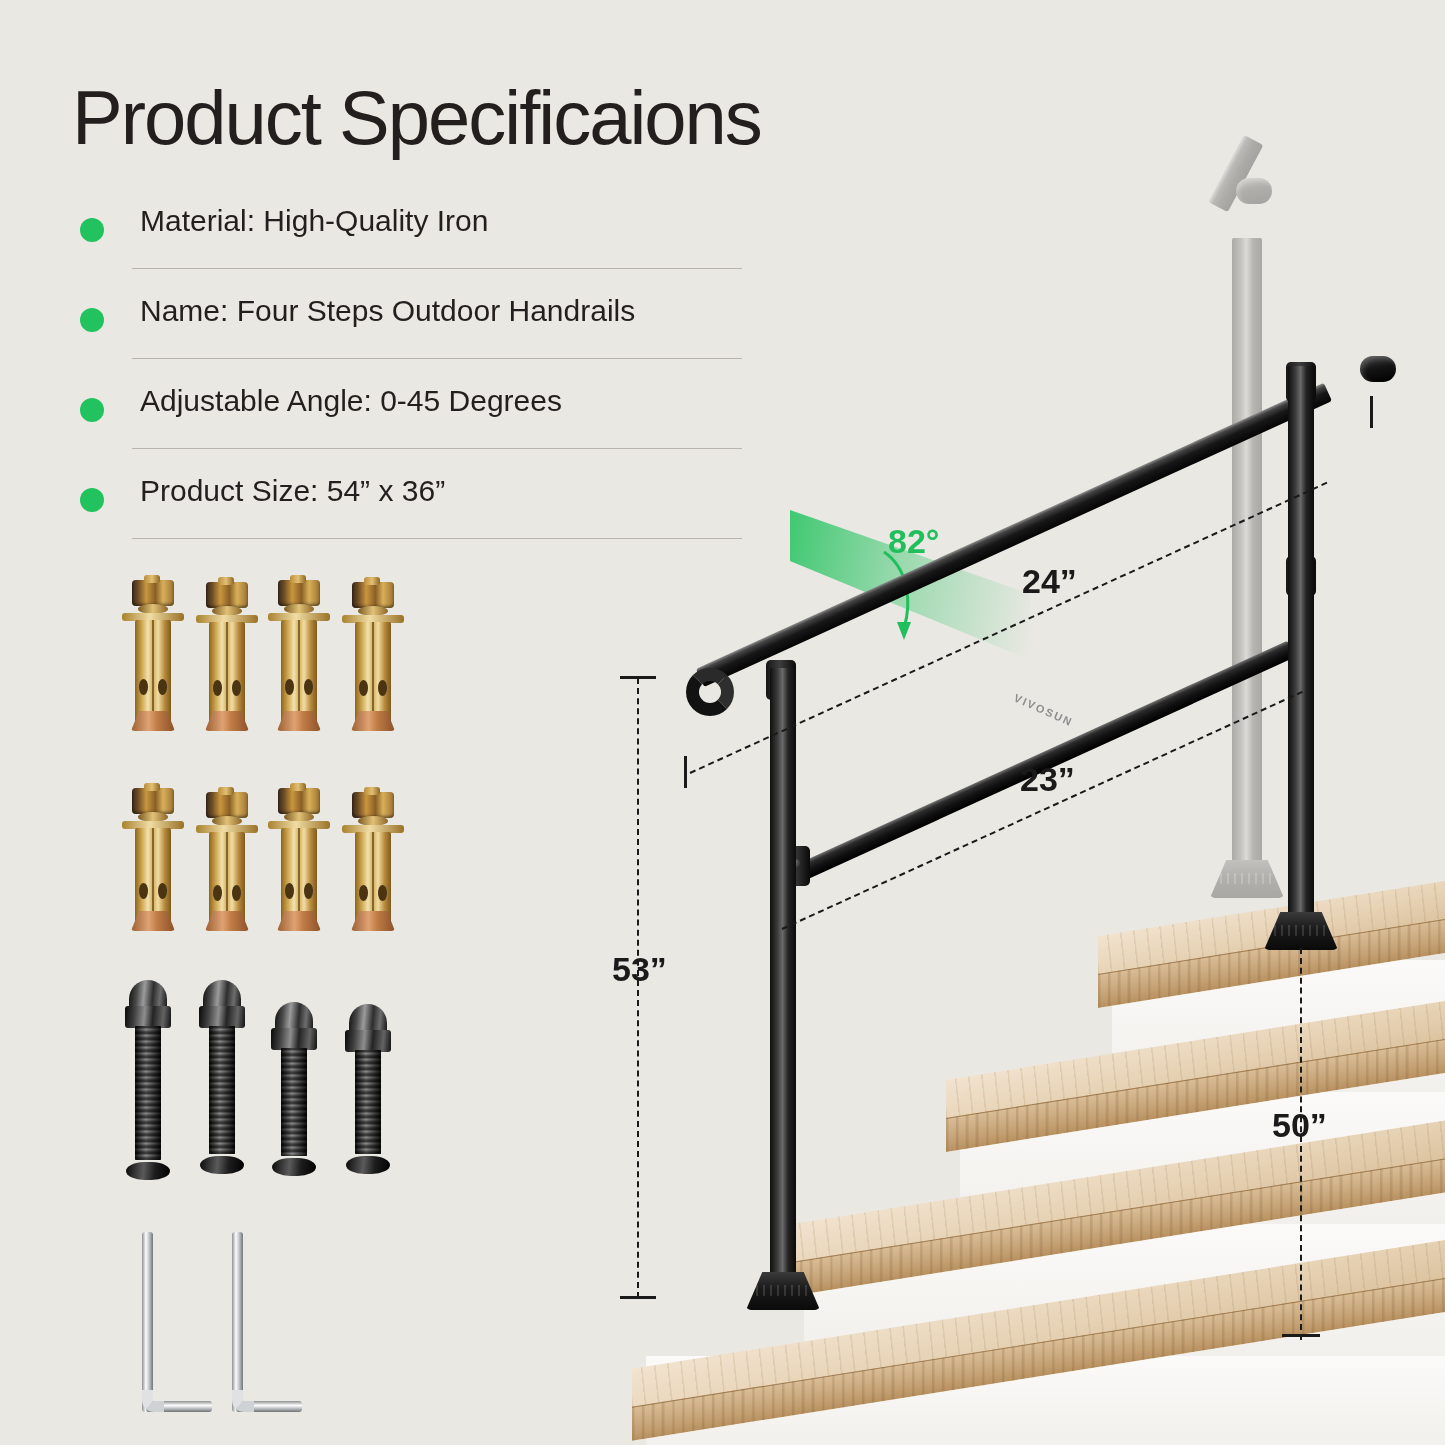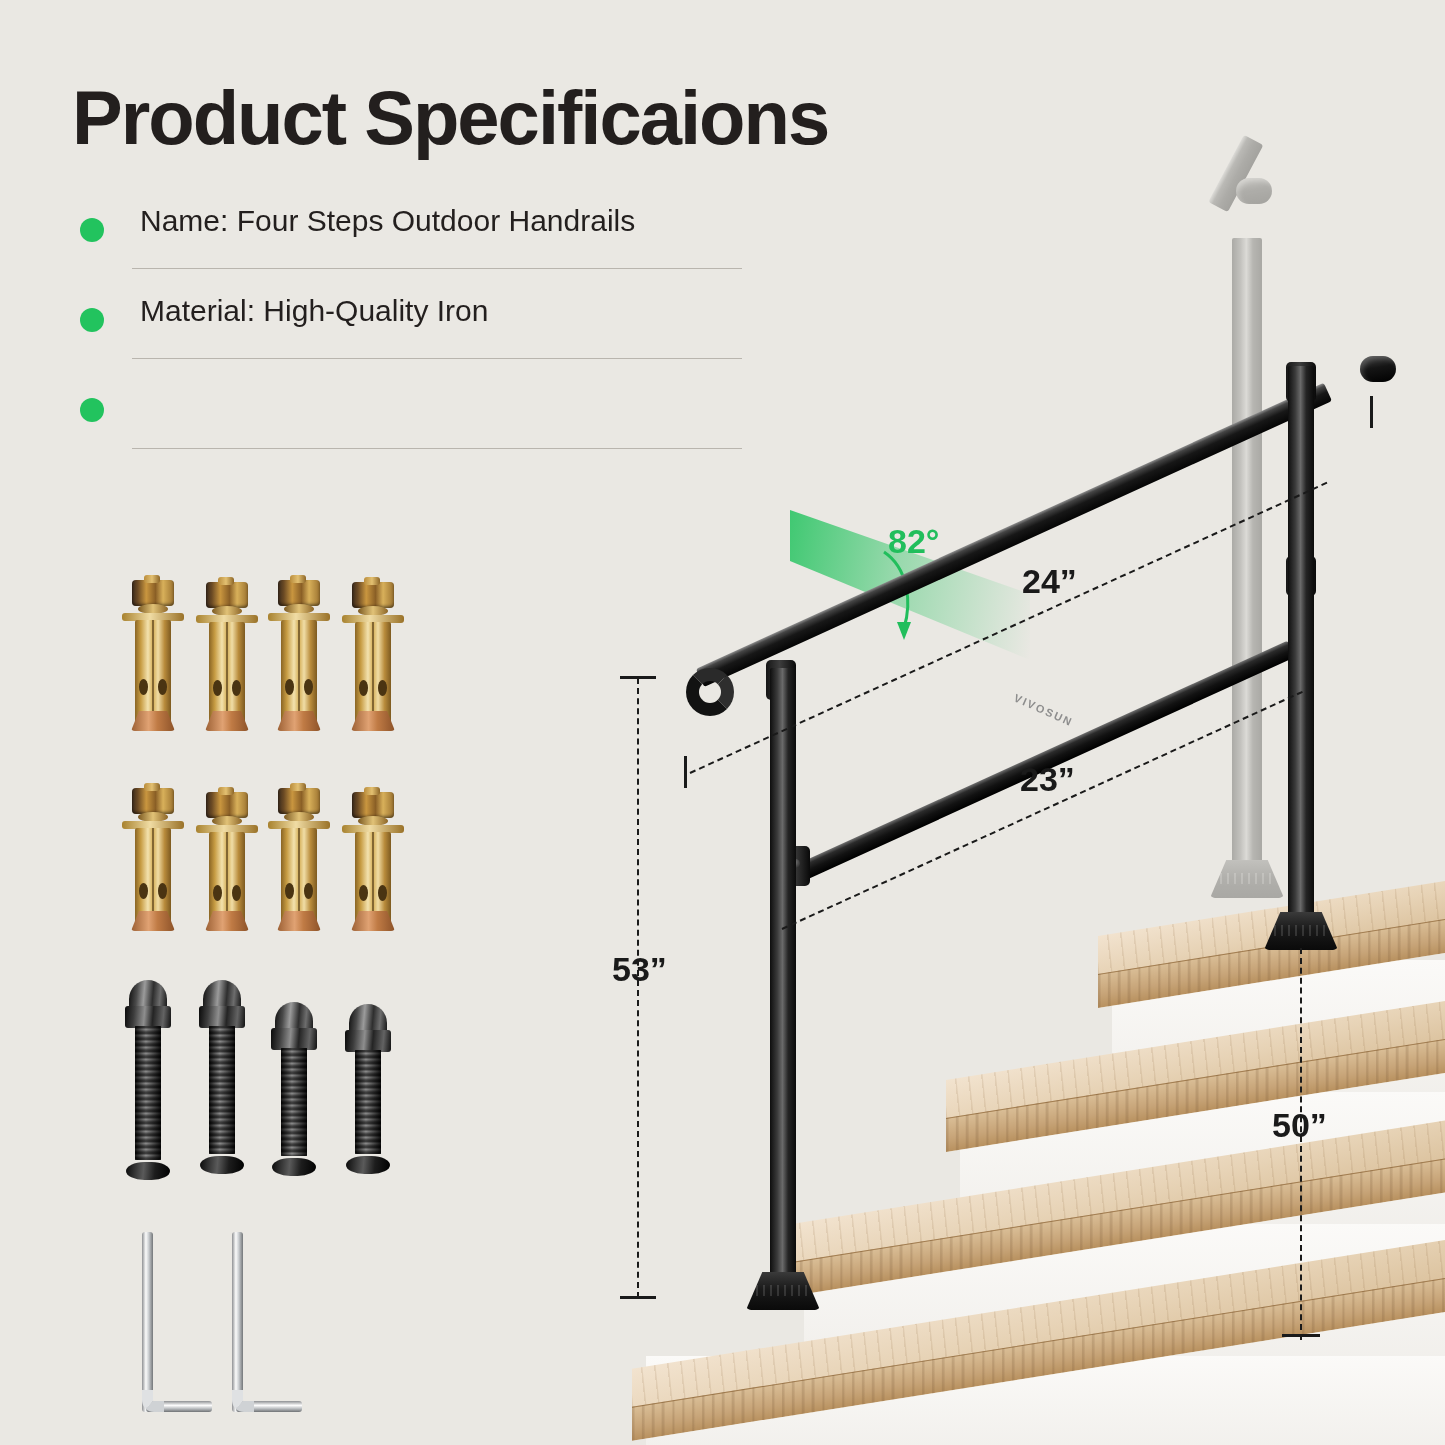--- a/index.html
+++ b/index.html
@@ -7,21 +7,21 @@
   body {
     background:#EAE8E3;
     font-family:"Liberation Sans", sans-serif;
     position:relative;
     overflow:hidden;
   }
 
   
   #page-title{
     position:absolute; left:72px; top:74px;
-    font-size:76px; font-weight:bold; letter-spacing:-2px;
+    font-size:76px; font-weight:normal; letter-spacing:-2px;
     color:#231F1E; white-space:nowrap;
   }
 
   .spec-list{ position:absolute; left:72px; top:196px; width:670px; }
   .spec-row{ position:relative; height:90px; }
   .spec-bullet{
     position:absolute; left:8px; top:22px;
     width:24px; height:24px; border-radius:50%;
     background:#22C35E;
   }
@@ -240,33 +240,39 @@
 </style>
 </head>
 <body>
 
 <h1 id="page-title">Product Specificaions</h1>
 
 <div class="spec-list">
 
   <div class="spec-row">
     <span class="spec-bullet"></span>
+    <span class="spec-text">Material: High-Quality Iron</span>
+    <span class="spec-rule"></span>
+  </div>
+
+  <div class="spec-row">
+    <span class="spec-bullet"></span>
     <span class="spec-text">Name: Four Steps Outdoor Handrails</span>
     <span class="spec-rule"></span>
   </div>
 
   <div class="spec-row">
     <span class="spec-bullet"></span>
-    <span class="spec-text">Material: High-Quality Iron</span>
+    <span class="spec-text">Adjustable Angle: 0-45 Degrees</span>
     <span class="spec-rule"></span>
   </div>
-
 
   <div class="spec-row">
     <span class="spec-bullet"></span>
+    <span class="spec-text">Product Size: 54” x 36”</span>
     <span class="spec-rule"></span>
   </div>
 
 </div>
 
 <div class="hw-area">
 
   <div class="bolt-row">
     <div class="anchor" style="left:122px; top:20px; width:62px; height:150px;">
       <span class="an-nut"></span>

